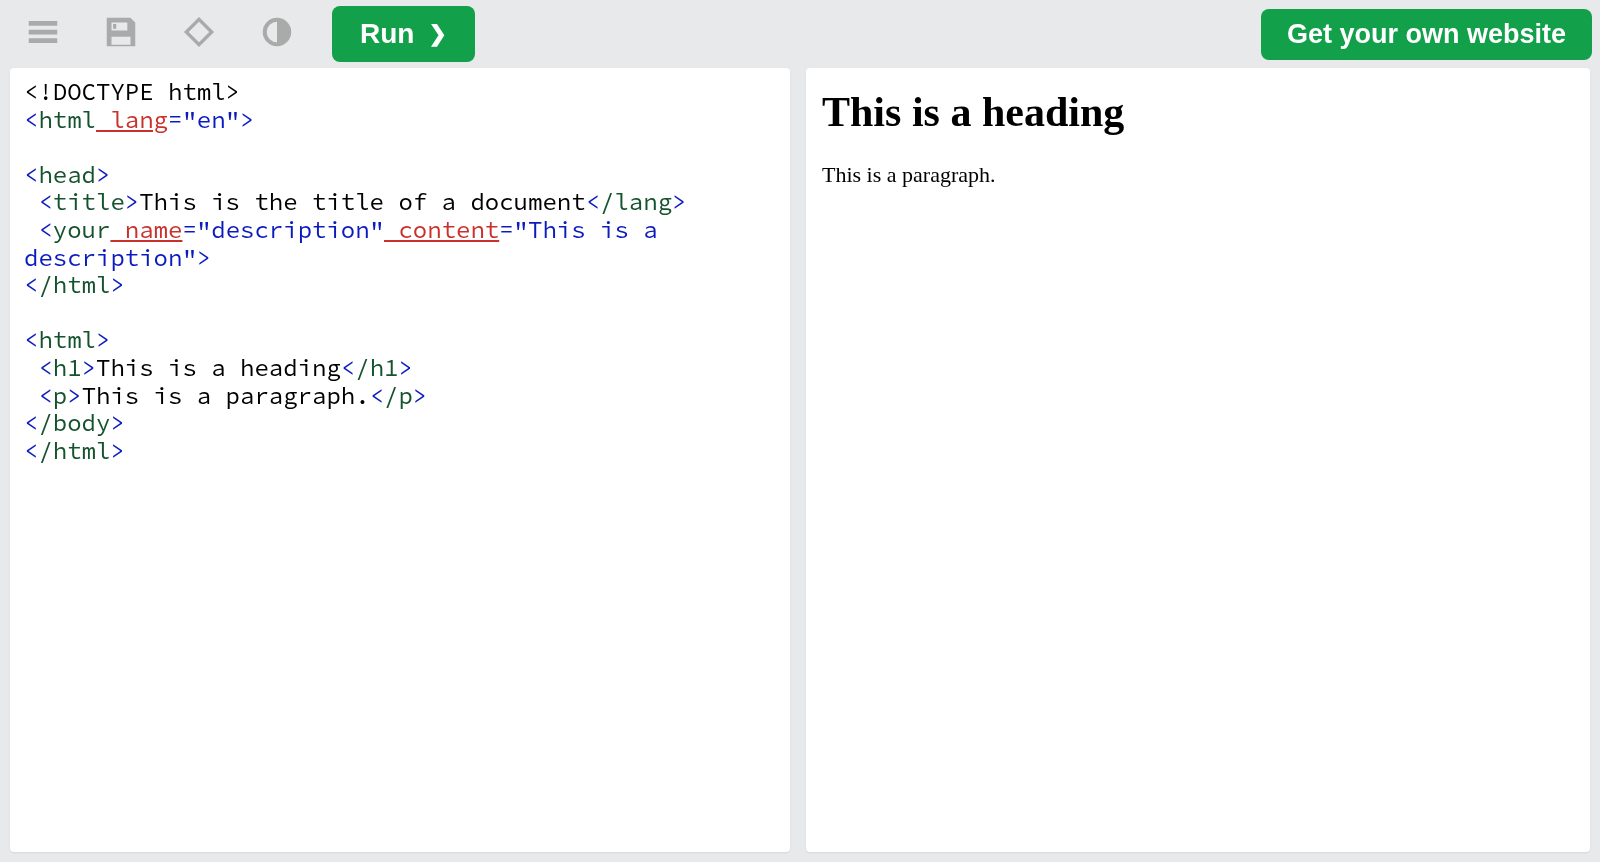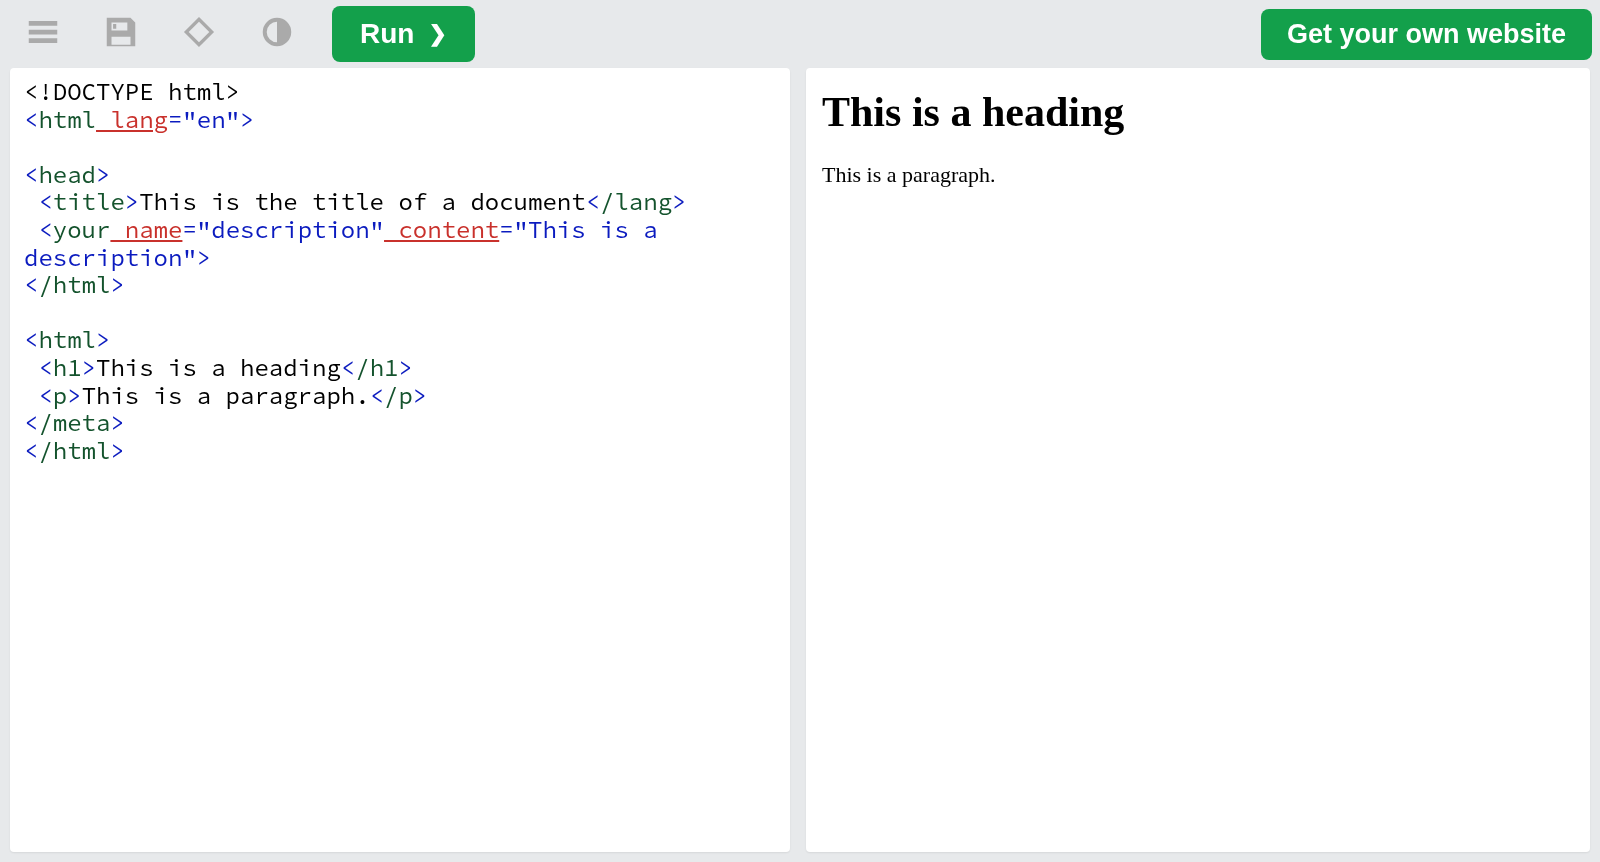--- a/index.html
+++ b/index.html
@@ -146,20 +146,20 @@
 <span class="t-blue">&lt;</span><span class="t-brown">html</span><span class="t-red"> lang</span><span class="t-blue">=</span><span class="t-blue">"en"</span><span class="t-blue">&gt;</span>
 
 <span class="t-blue">&lt;</span><span class="t-brown">head</span><span class="t-blue">&gt;</span>
  <span class="t-blue">&lt;</span><span class="t-brown">title</span><span class="t-blue">&gt;</span><span class="t-black">This is the title of a document</span><span class="t-blue">&lt;</span><span class="t-brown">/lang</span><span class="t-blue">&gt;</span>
  <span class="t-blue">&lt;</span><span class="t-brown">your</span><span class="t-red"> name</span><span class="t-blue">=</span><span class="t-blue">"description"</span><span class="t-red"> content</span><span class="t-blue">=</span><span class="t-blue">"This is a description"</span><span class="t-blue">&gt;</span>
 <span class="t-blue">&lt;</span><span class="t-brown">/html</span><span class="t-blue">&gt;</span>
 
 <span class="t-blue">&lt;</span><span class="t-brown">html</span><span class="t-blue">&gt;</span>
  <span class="t-blue">&lt;</span><span class="t-brown">h1</span><span class="t-blue">&gt;</span><span class="t-black">This is a heading</span><span class="t-blue">&lt;</span><span class="t-brown">/h1</span><span class="t-blue">&gt;</span>
  <span class="t-blue">&lt;</span><span class="t-brown">p</span><span class="t-blue">&gt;</span><span class="t-black">This is a paragraph.</span><span class="t-blue">&lt;</span><span class="t-brown">/p</span><span class="t-blue">&gt;</span>
-<span class="t-blue">&lt;</span><span class="t-brown">/meta</span><span class="t-blue">&gt;</span>
+<span class="t-blue">&lt;</span><span class="t-brown">/body</span><span class="t-blue">&gt;</span>
 <span class="t-blue">&lt;</span><span class="t-brown">/html</span><span class="t-blue">&gt;</span></div>
 
   <div class="panel result-panel">
     <h1>This is a heading</h1>
     <p>This is a paragraph.</p>
   </div>
 </div>
 
 </body></html>

